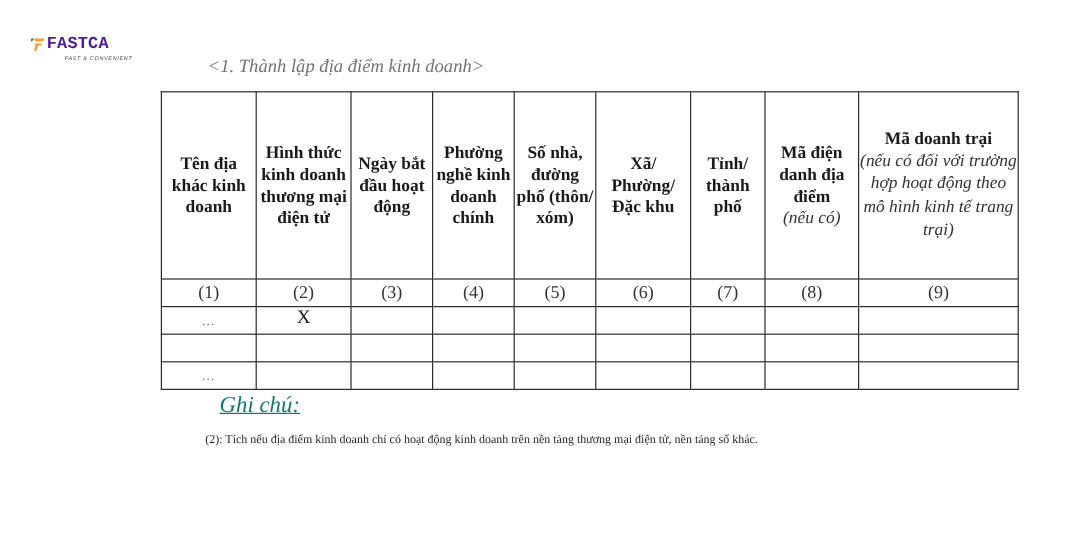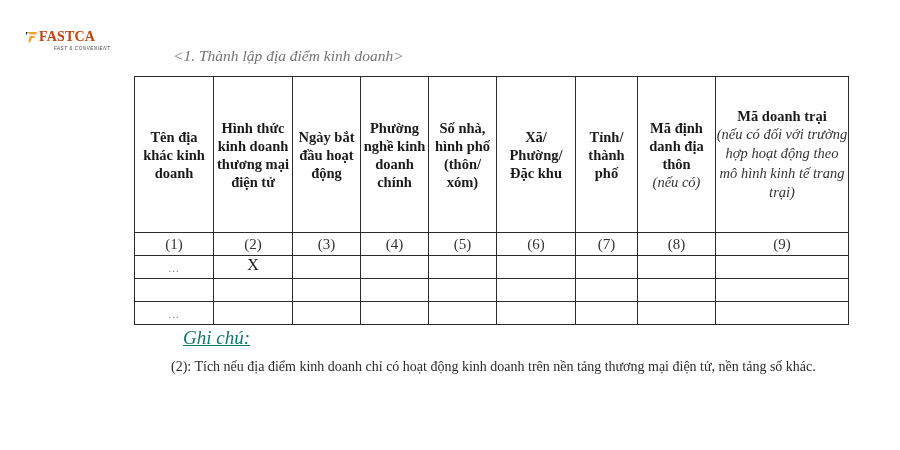--- a/index.html
+++ b/index.html
@@ -4,22 +4,22 @@
   <style>
     html, body { margin: 0; padding: 0; }
     body {
       width: 900px; height: 450px; background: #ffffff; position: relative; overflow: hidden;
       font-family: "Liberation Serif", "DejaVu Serif", serif; color: #1a1a1a;
     }
     .logo { position: absolute; left: 24px; top: 30px; width: 100px; height: 24px; }
     .logo-mark { position: absolute; left: 2px; top: 1px; width: 12px; height: 12px; }
     .logo-text {
       position: absolute; left: 15px; top: 0px;
-      font-family: Liberation Serif, serif; font-weight: 700;
-      font-size: 14px; letter-spacing: 0.2px; color: #c2410c; line-height: 14px;
+      font-family: Liberation Mono, monospace; font-weight: 700;
+      font-size: 14px; letter-spacing: 0.2px; color: #4c1d95; line-height: 14px;
     }
     .logo-tag {
       position: absolute; left: 30px; top: 16px;
       font-family: "Liberation Sans", "DejaVu Sans", sans-serif; font-style: italic;
       font-size: 4.5px; letter-spacing: 0.6px; color: #444; line-height: 5px; white-space: nowrap;
     }
     .section-title {
       position: absolute; left: 173px; top: 47px; font-style: italic; font-size: 15.5px; color: #737373;
       white-space: nowrap;
     }
@@ -36,21 +36,21 @@
     th.c9 .head-it { line-height: 19.5px; }
     tr.nums td { height: 22px; font-size: 15px; color: #333; }
     tr.data td { height: 22px; }
     .ellipsis { color: #777; font-size: 11px; letter-spacing: 1px; }
     .mark-x { font-size: 16px; font-weight: 400; color: #1a1a1a; position: relative; top: -2px; }
     .note-label {
       position: absolute; left: 183px; top: 327px; font-style: italic; font-size: 19px; text-decoration: underline;
       color: #0f766e;
     }
     .note-text {
-      position: absolute; left: 171px; top: 355px; width: 660px; font-size: 14px; line-height: 23px;
+      position: absolute; left: 171px; top: 355px; width: 660px; font-size: 10px; line-height: 23px;
       color: #2a2a2a;
     }
   </style>
 </head>
 <body>
 
 <div class="logo">
   <svg class="logo-mark" viewBox="0 0 12 12">
     <polygon points="1,1 11,1 10,3.5 4,3.5" fill="#f2a431"></polygon>
     <polygon points="3.5,5 9,5 8.2,7 6,7 4.2,11.5 2.5,11.5" fill="#f2a431"></polygon>
@@ -73,24 +73,24 @@
       <col style="width:62px">
       <col style="width:78px">
       <col style="width:133px">
   </colgroup>
   <tbody>
       <tr>
     <th><span>Tên địa khác kinh doanh</span></th>
     <th><span>Hình thức kinh doanh thương mại điện tử</span></th>
     <th><span>Ngày bắt đầu hoạt động</span></th>
     <th><span>Phường nghề kinh doanh chính</span></th>
-    <th><span>Số nhà, hình phố (thôn/ xóm)</span></th>
+    <th><span>Số nhà, đường phố (thôn/ xóm)</span></th>
     <th><span>Xã/ Phường/ Đặc khu</span></th>
     <th><span>Tỉnh/ thành phố</span></th>
-    <th><span>Mã định danh địa thôn</span><span class="head-it">(nếu có)</span></th>
+    <th><span>Mã điện danh địa điểm</span><span class="head-it">(nếu có)</span></th>
     <th class="c9"><span>Mã doanh trại</span><span class="head-it">(nếu có đối với trường hợp hoạt động theo mô hình kinh tế trang trại)</span></th>
   </tr>
   <tr class="nums">
     <td>(1)</td>
     <td>(2)</td>
     <td>(3)</td>
     <td>(4)</td>
     <td>(5)</td>
     <td>(6)</td>
     <td>(7)</td>

